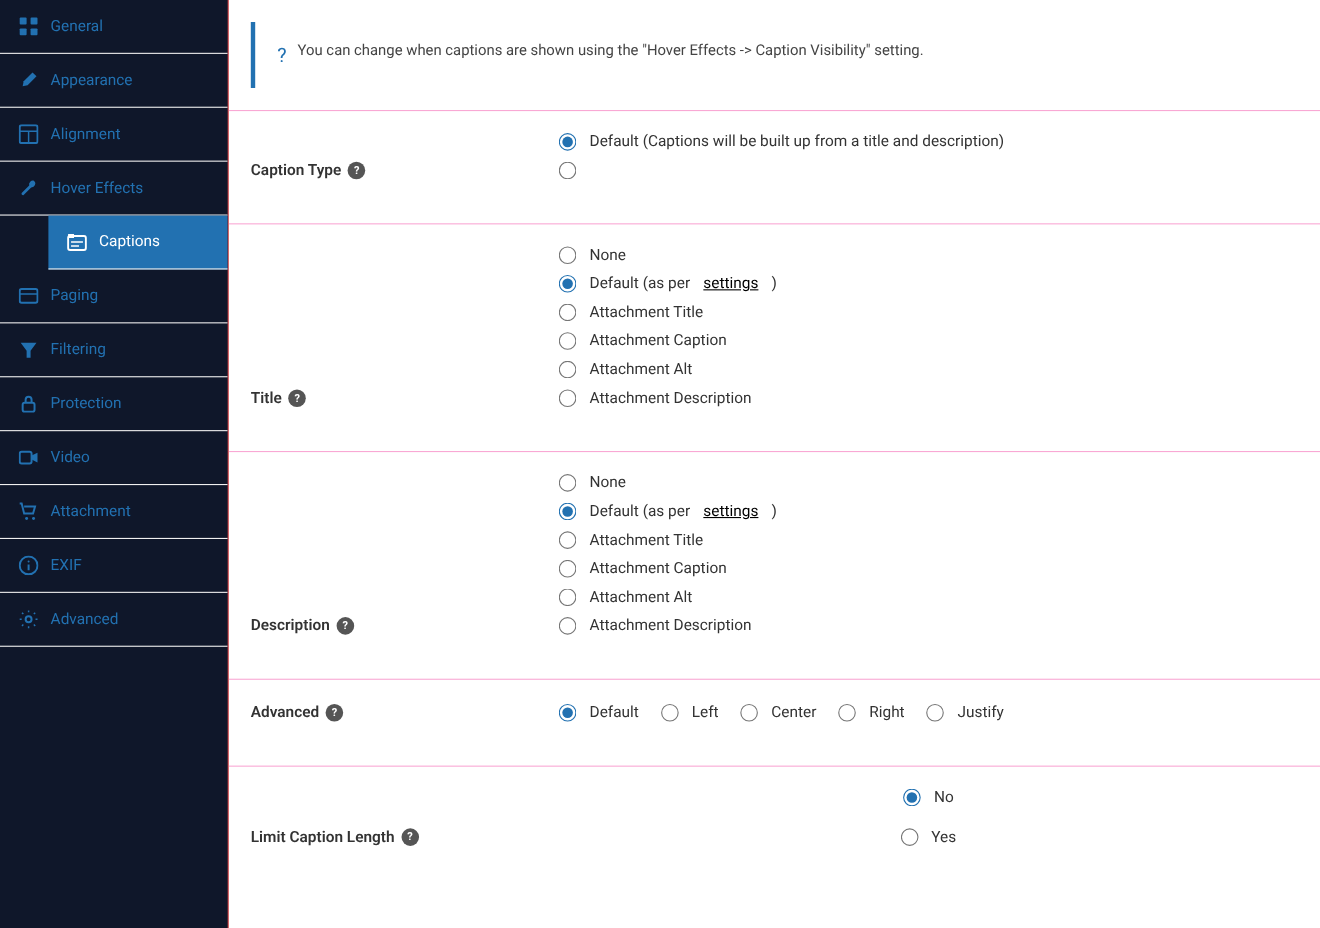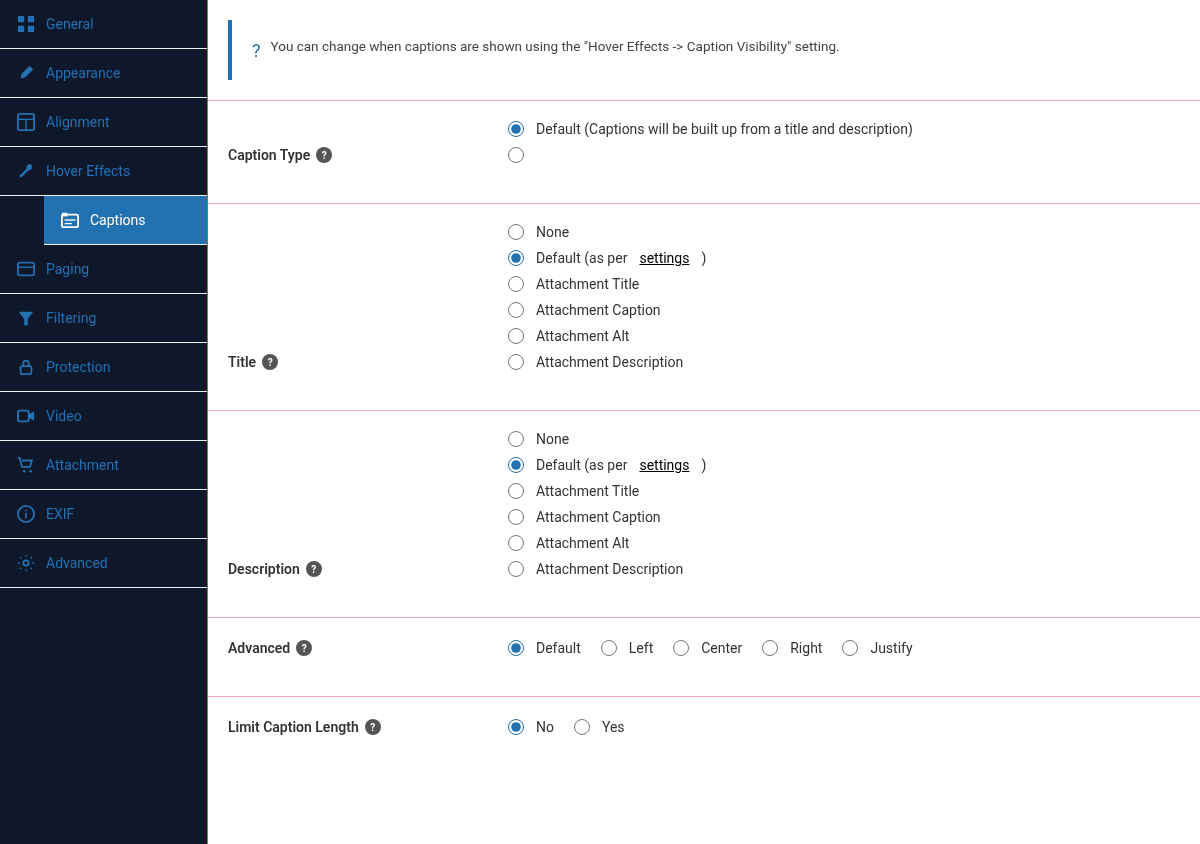--- a/index.html
+++ b/index.html
@@ -125,21 +125,21 @@
       flex-direction: row;
       align-items: center;
       gap: 20px;
       flex-wrap: wrap;
     }
     .alignment-options .radio-option {
     }
 
     .limit-options {
       display: flex;
-      flex-direction: row;
+      flex-direction: column;
       align-items: center;
       gap: 20px;
     }
   </style>
 </head>
 <body>
 
 <div id="sidebar">
 <div class="sidebar-item">
       <span class="icon">

